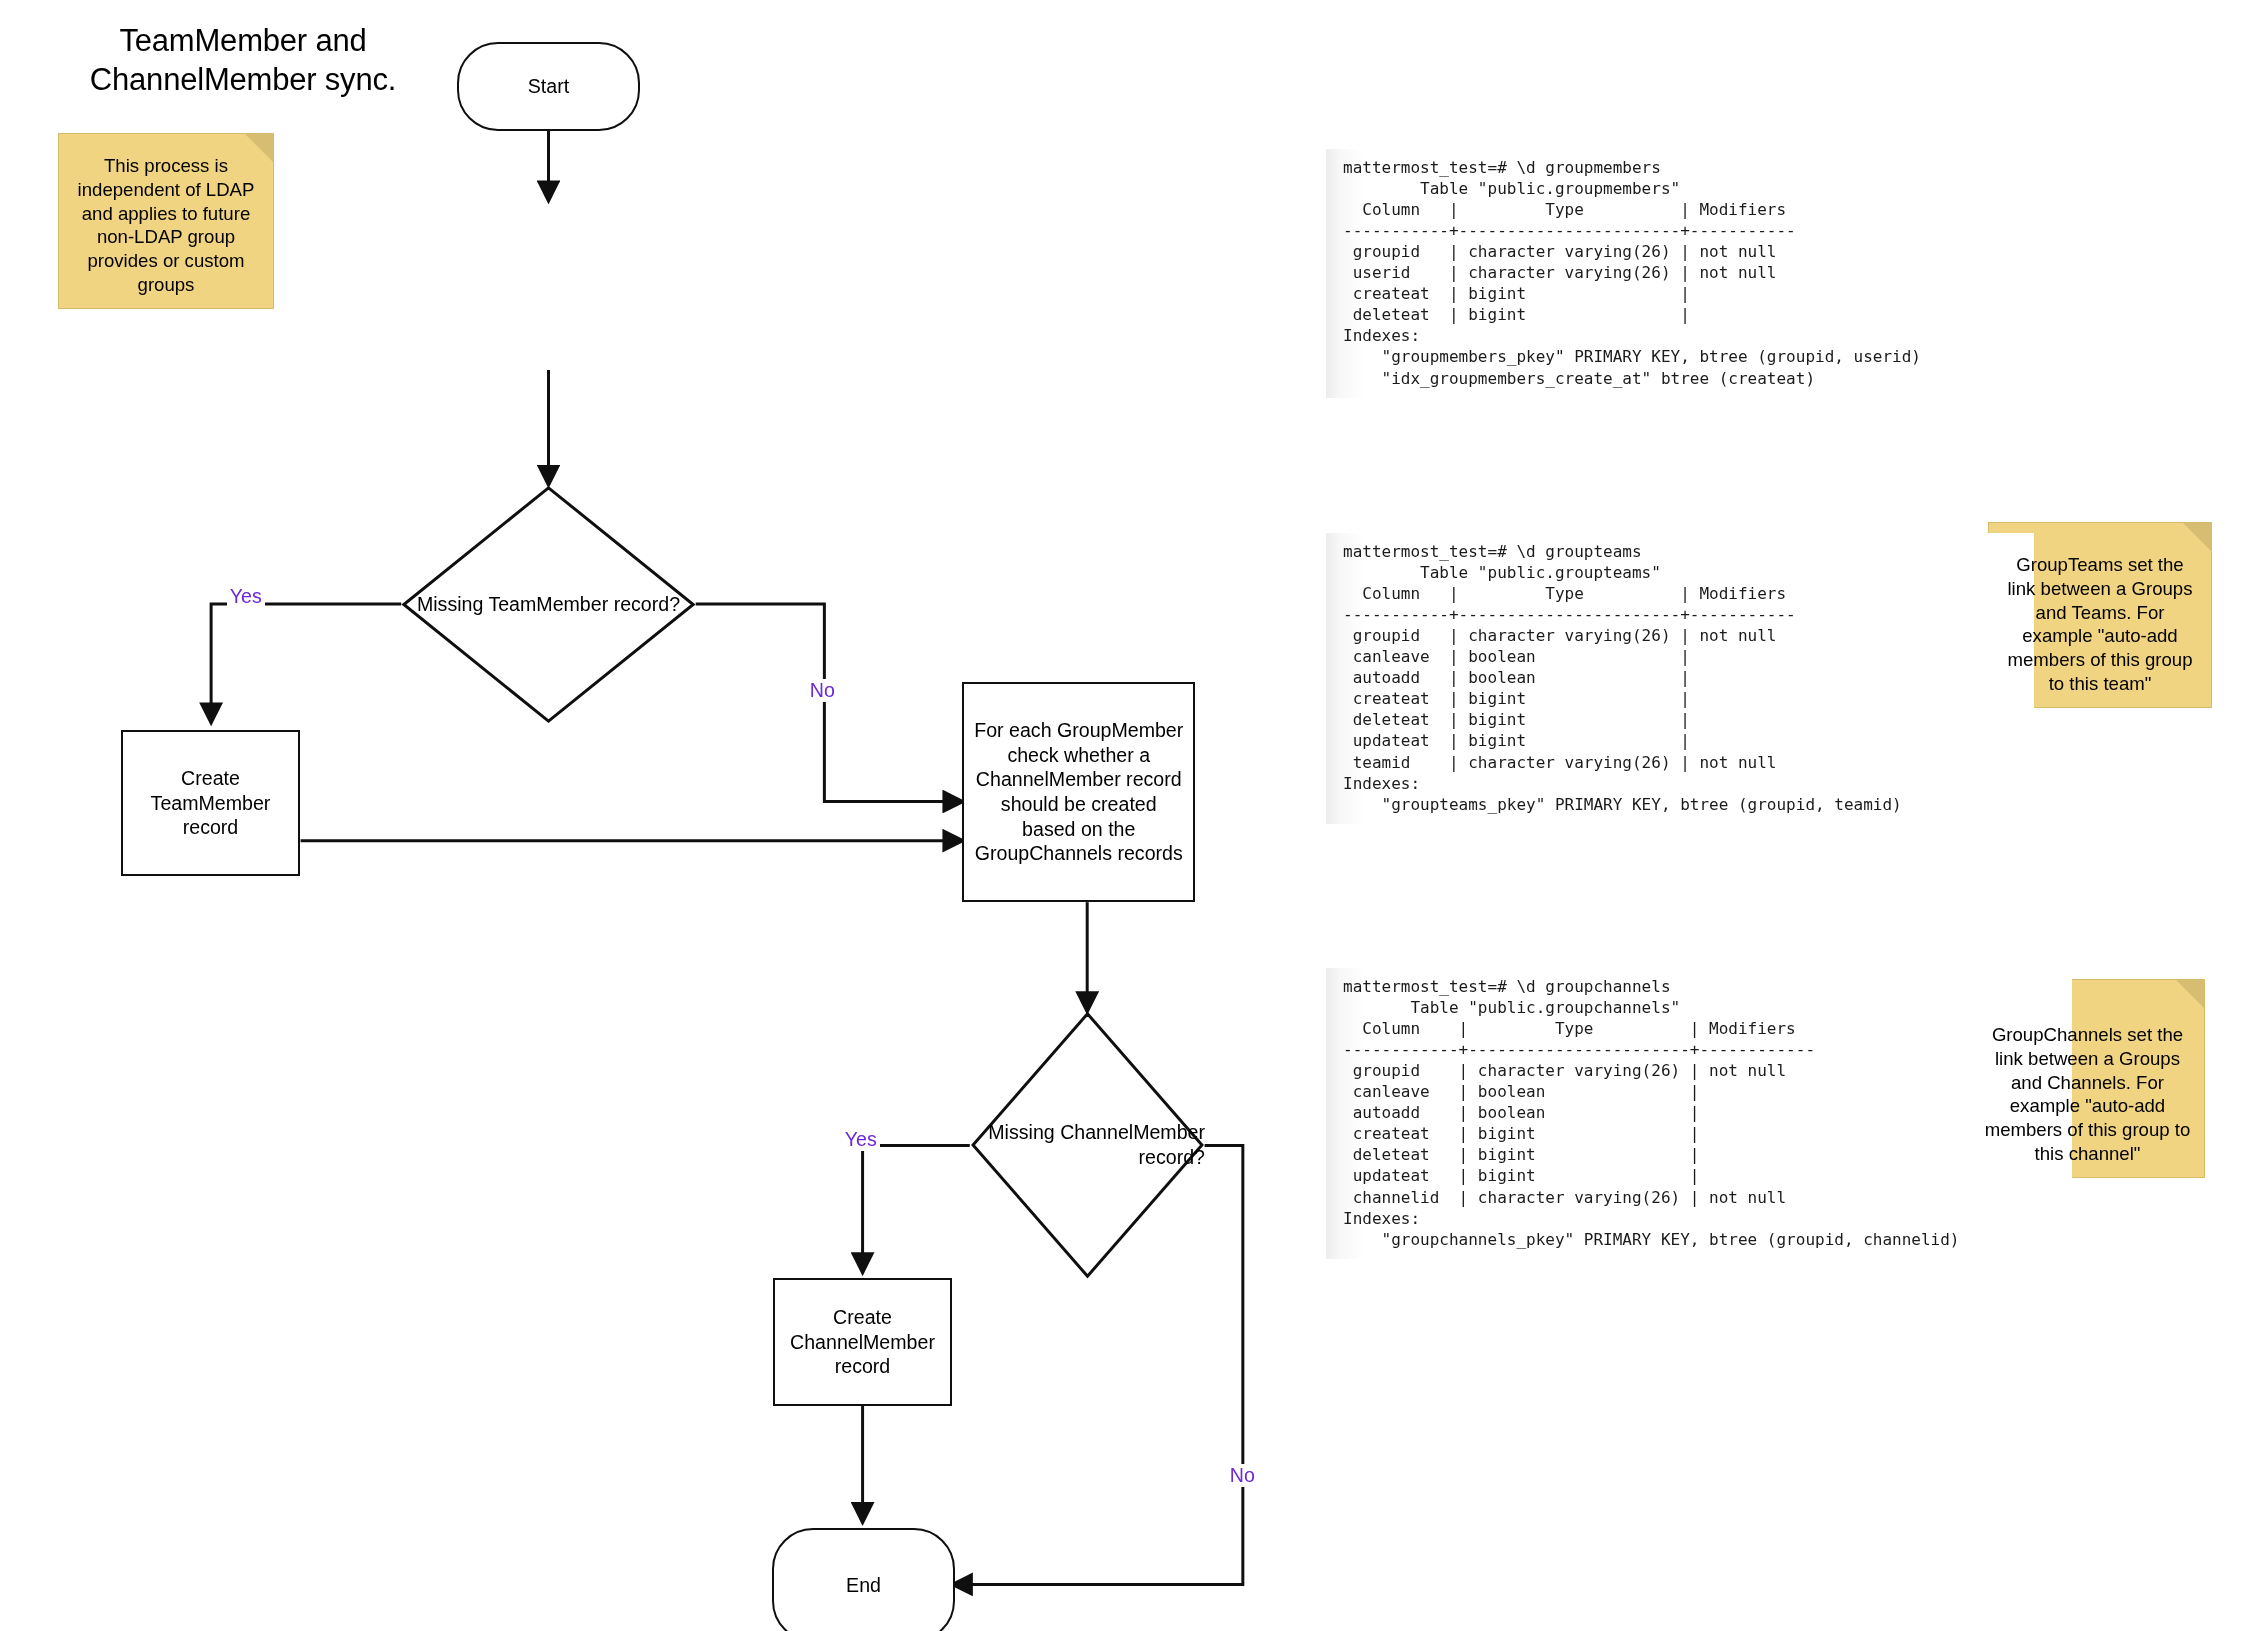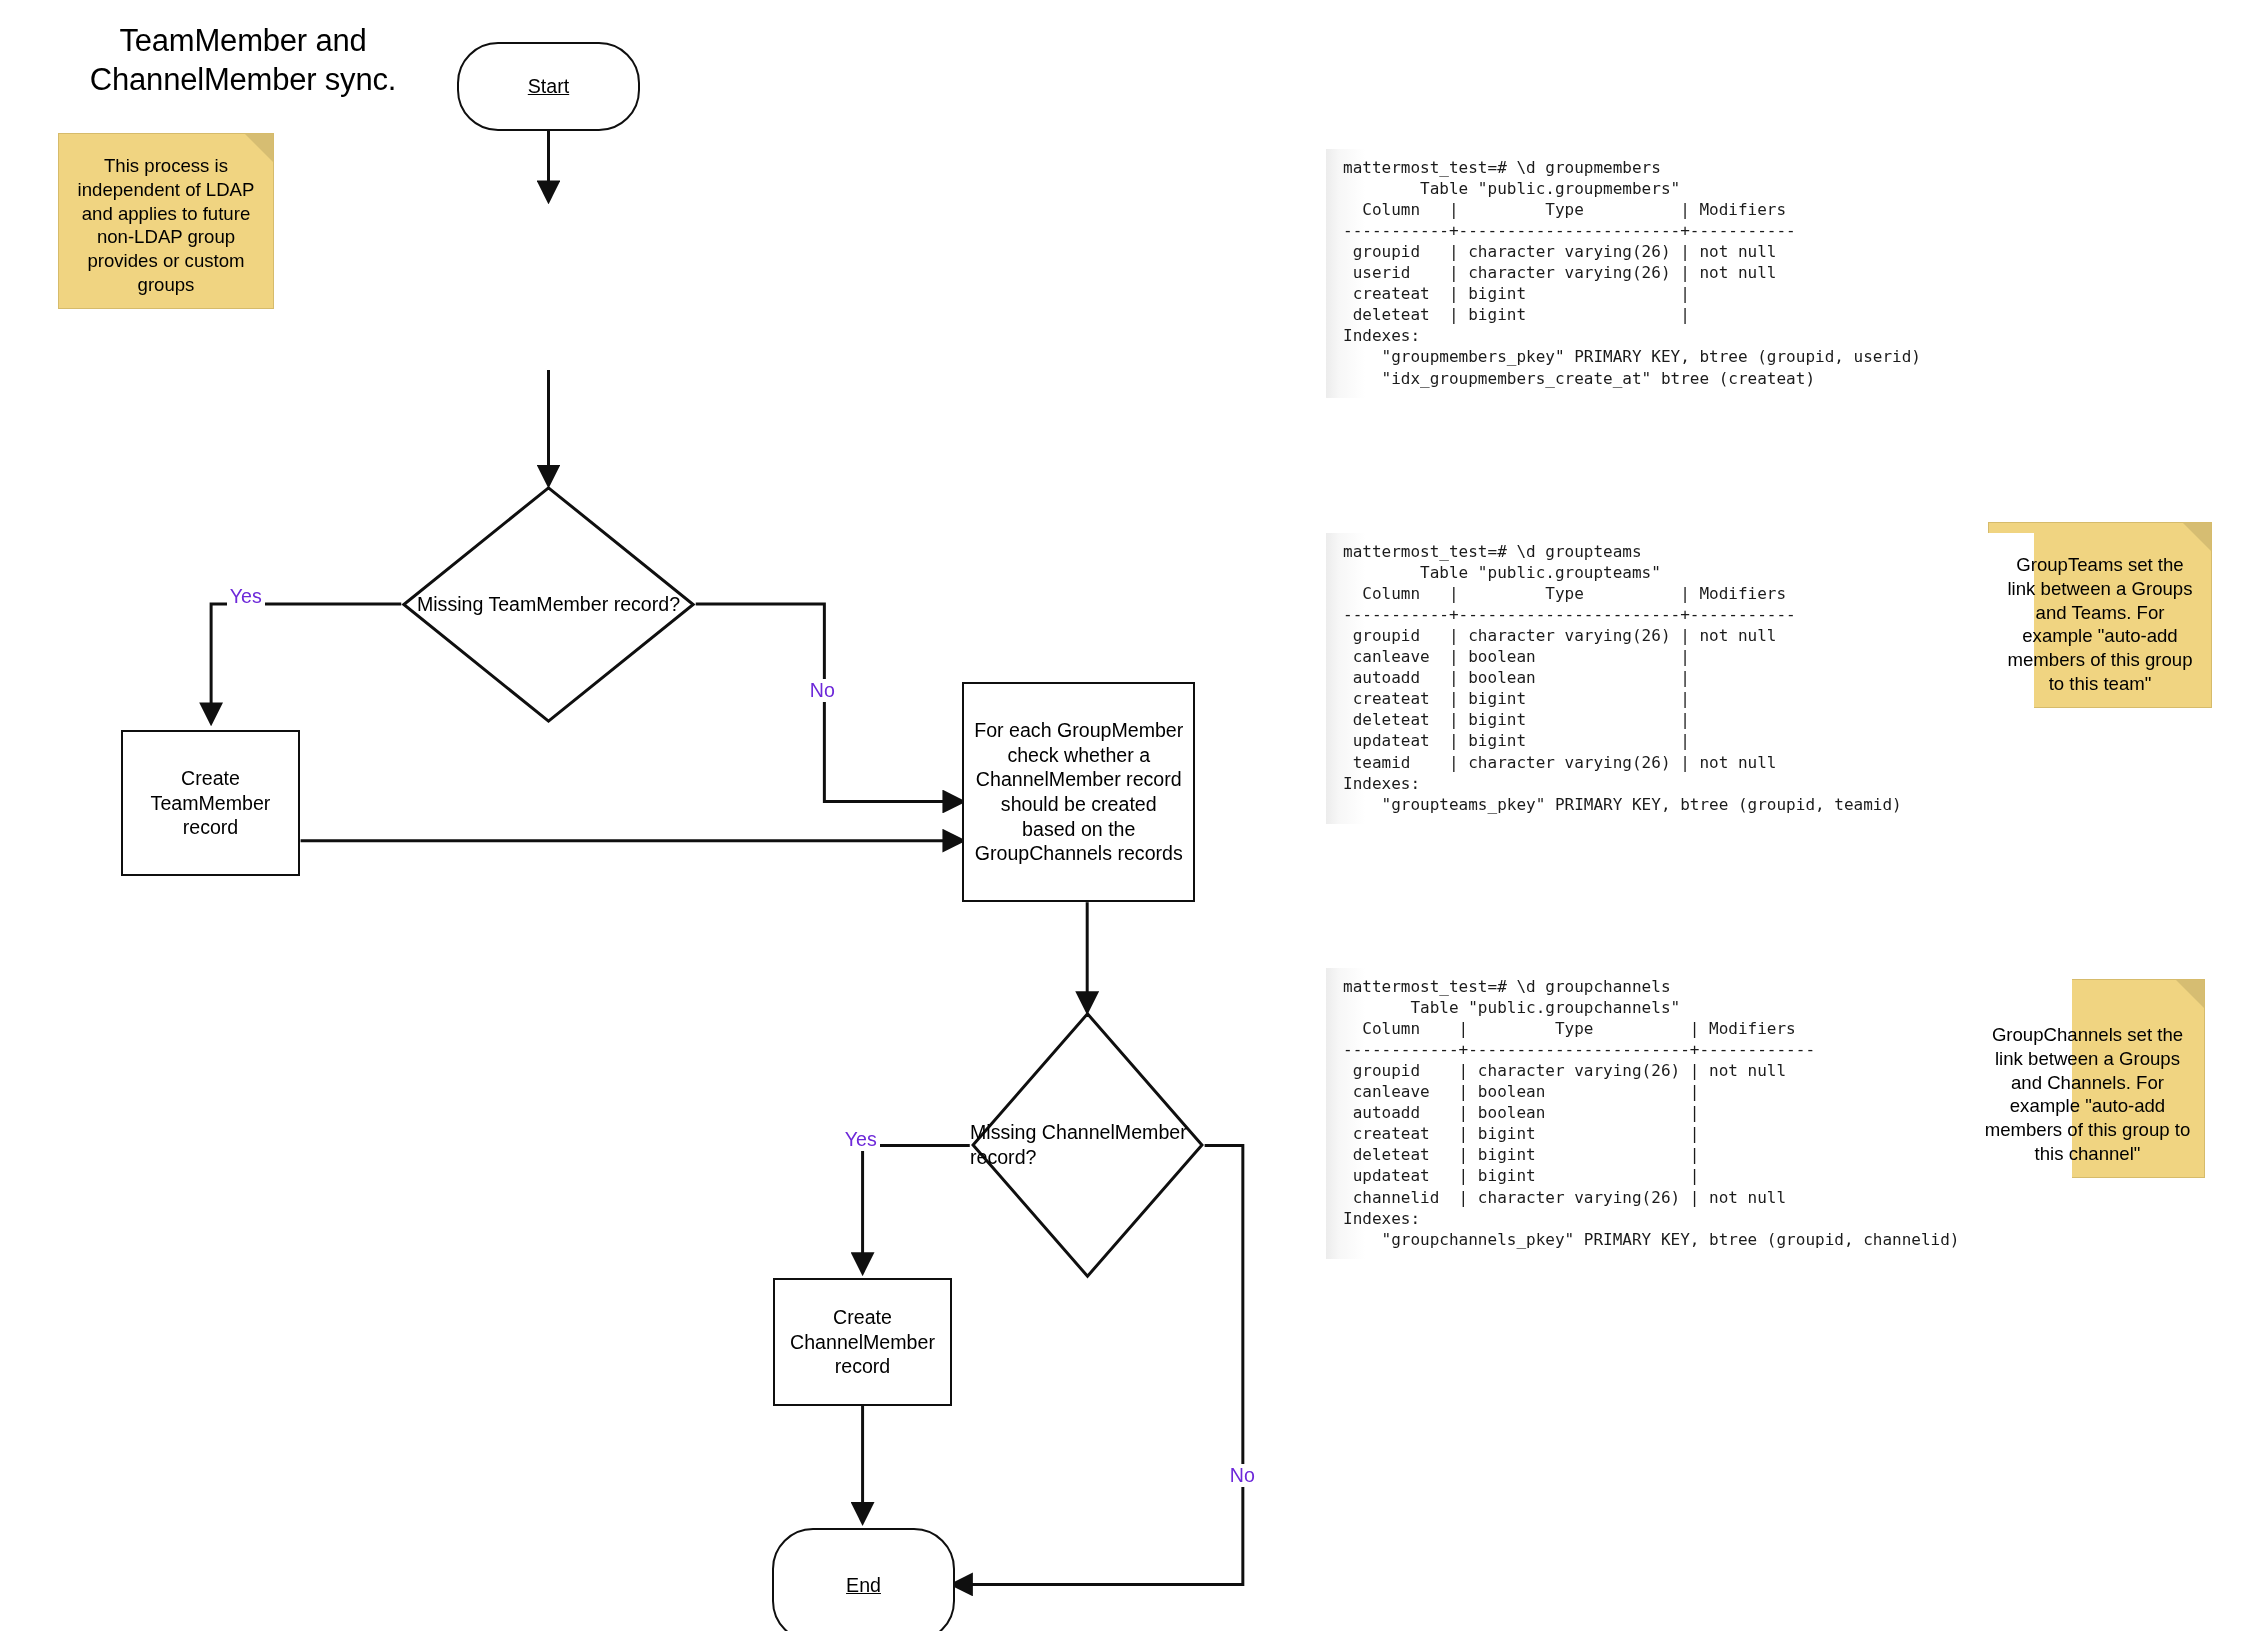--- a/index.html
+++ b/index.html
@@ -64,31 +64,31 @@
     background: #ffffff;
     border: 2.3px solid #0f0f0f;
     display: flex;
     align-items: center;
     justify-content: center;
     text-align: center;
     font-size: 19.6px;
     line-height: 1.26;
     padding: 5.6px 7.5px;
   }
-  .node.terminator { border-radius: 41px; text-decoration: underline; }
+  .node.terminator { border-radius: 41px; }
   .node .label { display: block; width: 100%; }
 
   .diamond-wrap { position: absolute; }
   .diamond-wrap svg { position: absolute; left: 0; top: 0; overflow: visible; }
   .diamond-wrap .dlabel {
     position: absolute;
     left: 0; top: 0;
     width: 100%; height: 100%;
     display: flex; align-items: center; justify-content: center;
-    text-align: left;
+    text-align: right;
     font-size: 19.6px;
     line-height: 1.26;
     pointer-events: none;
   }
 
   
   #connectors {
     position: absolute;
     left: 0; top: 0;
     width: 2262px; height: 1631px;

